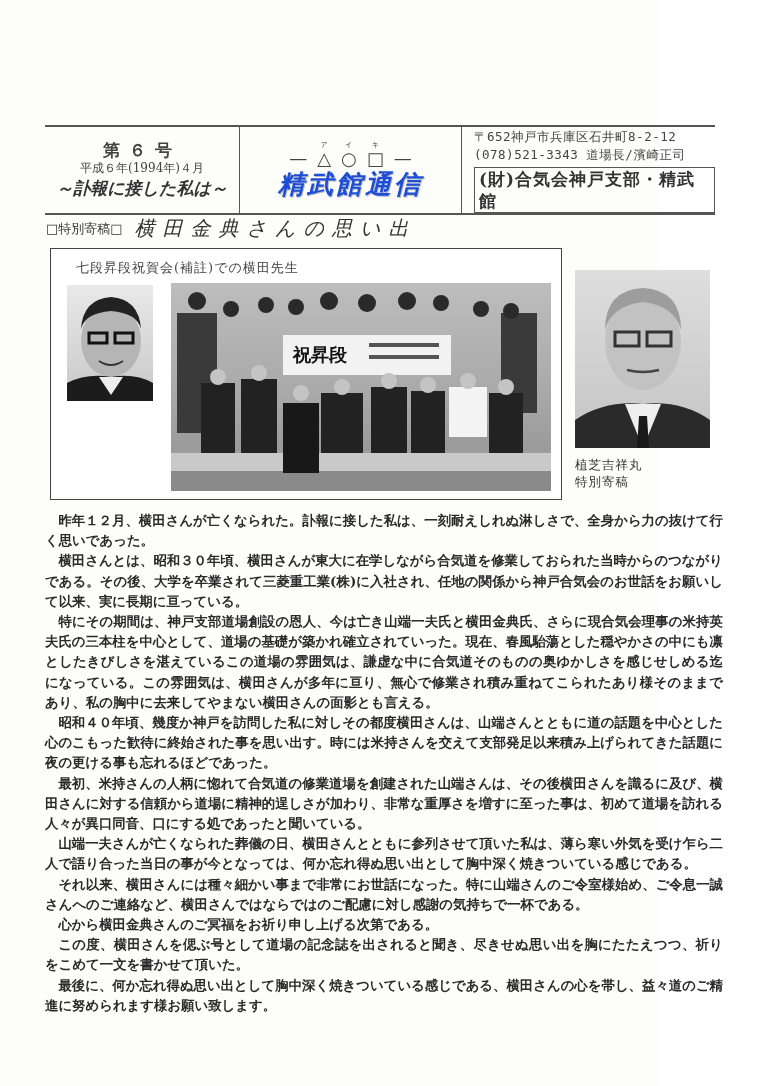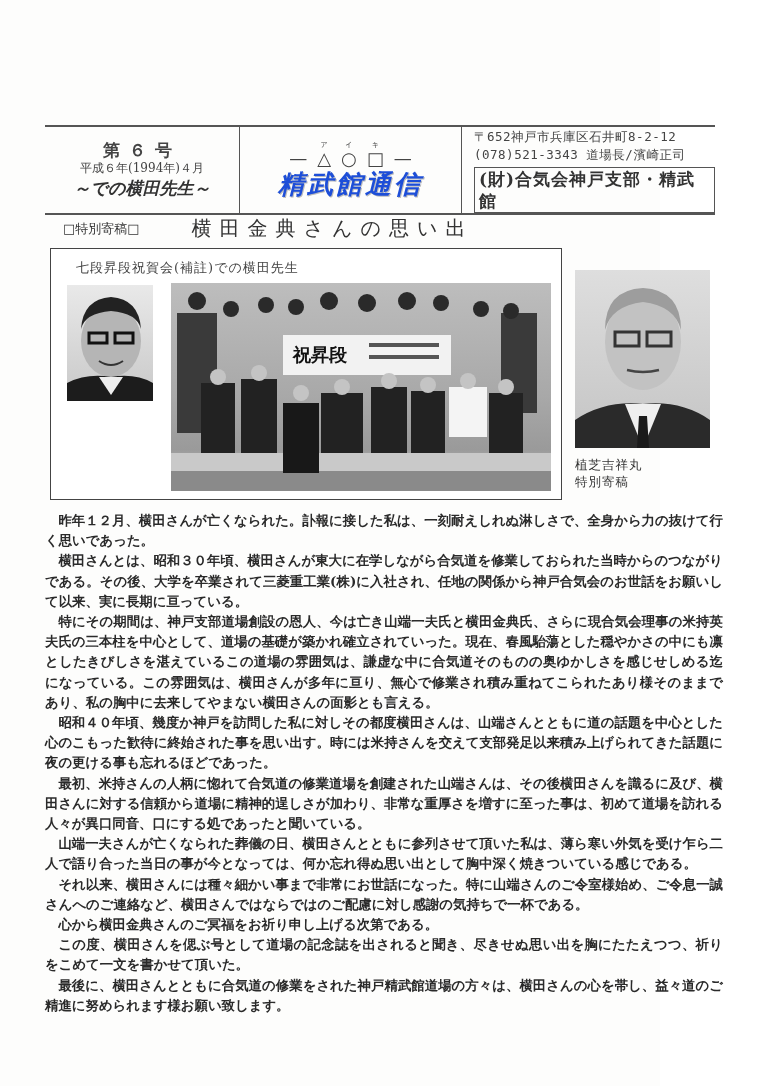--- a/index.html
+++ b/index.html
@@ -16,23 +16,23 @@
   .issue-special{font-size:17px;font-style:italic;font-weight:bold;color:#333;line-height:24px;}
   .symbols{display:flex;align-items:flex-end;gap:10px;color:#444;}
   .sym{display:flex;flex-direction:column;align-items:center;}
   .sym-ruby{font-size:7px;line-height:8px;}
   .sym-glyph{font-size:18px;line-height:20px;}
   .dash{font-size:18px;line-height:20px;}
   .title-jp{font-size:26px;font-style:italic;font-weight:bold;color:#1d4ed8;letter-spacing:3px;line-height:30px;text-shadow:1px 1px 0 #bbb;}
   .addr{font-size:12.5px;color:#444;line-height:18px;font-family:"DejaVu Sans Mono","Liberation Mono",monospace;letter-spacing:0.5px;}
   .org-box{margin-top:3px;border:1.5px solid #555;padding:0 4px;font-size:17px;font-weight:bold;color:#333;line-height:22px;letter-spacing:1px;}
   
-  .article-head{position:absolute;left:63px;top:215px;display:flex;align-items:center;gap:40px;}
+  .article-head{position:absolute;left:46px;top:215px;display:flex;align-items:center;}
   .article-tag{font-size:13px;color:#333;}
-  .article-title{font-size:20px;color:#333;letter-spacing:8px;margin-left:12px;}
+  .article-title{font-size:20px;font-style:italic;color:#333;letter-spacing:8px;margin-left:12px;}
   
   .photo-box{position:absolute;left:50px;top:248px;width:512px;height:252px;border:1.5px solid #444;box-sizing:border-box;background:#fff;}
   .photo-caption{position:absolute;left:25px;top:10px;font-size:13px;color:#444;letter-spacing:1px;}
   .portrait-small{position:absolute;left:16px;top:36px;width:86px;height:116px;background:linear-gradient(#e9e9e9,#c8c8c8);overflow:hidden;}
   .group-photo{position:absolute;left:120px;top:34px;width:380px;height:208px;background:linear-gradient(180deg,#bdbdbd 0%,#a8a8a8 55%,#9a9a9a 80%,#cfcfcf 100%);overflow:hidden;}
   
   .portrait-big{position:absolute;left:575px;top:270px;width:135px;height:178px;background:linear-gradient(#dedede,#c4c4c4);overflow:hidden;}
   .portrait-caption{position:absolute;left:575px;top:456px;width:135px;text-align:left;font-size:12.5px;line-height:17px;color:#333;letter-spacing:1px;}
   
   .body-text{position:absolute;left:45px;top:510px;width:678px;font-size:13.4px;line-height:20.2px;color:#2a2a2a;font-weight:bold;}
@@ -40,21 +40,21 @@
 </style>
 </head>
 <body>
 
 <div class="page">
 
   <div class="masthead">
     <div class="mh-cell mh-left">
       <div class="issue-no">第６号</div>
       <div class="issue-date">平成６年(1994年)４月</div>
-      <div class="issue-special">～での横田先生～</div>
+      <div class="issue-special">～訃報に接した私は～</div>
     </div>
     <div class="mh-cell mh-mid">
       <div class="symbols">
         <span class="dash">—</span>
         <span class="sym">
           <span class="sym-ruby">ア</span>
           <span class="sym-glyph">△</span>
         </span>
         <span class="sym">
           <span class="sym-ruby">イ</span>
@@ -163,16 +163,16 @@
   <div class="body-text">
     <p>昨年１２月、横田さんが亡くなられた。訃報に接した私は、一刻耐えしれぬ淋しさで、全身から力の抜けて行く思いであった。</p>
     <p>横田さんとは、昭和３０年頃、横田さんが東大に在学しながら合気道を修業しておられた当時からのつながりである。その後、大学を卒業されて三菱重工業(株)に入社され、任地の関係から神戸合気会のお世話をお願いして以来、実に長期に亘っている。</p>
     <p>特にその期間は、神戸支部道場創設の恩人、今は亡き山端一夫氏と横田金典氏、さらに現合気会理事の米持英夫氏の三本柱を中心として、道場の基礎が築かれ確立されていった。現在、春風駘蕩とした穏やかさの中にも凛としたきびしさを湛えているこの道場の雰囲気は、謙虚な中に合気道そのものの奥ゆかしさを感じせしめる迄になっている。この雰囲気は、横田さんが多年に亘り、無心で修業され積み重ねてこられたあり様そのままであり、私の胸中に去来してやまない横田さんの面影とも言える。</p>
     <p>昭和４０年頃、幾度か神戸を訪問した私に対しその都度横田さんは、山端さんとともに道の話題を中心とした心のこもった歓待に終始された事を思い出す。時には米持さんを交えて支部発足以来積み上げられてきた話題に夜の更ける事も忘れるほどであった。</p>
     <p>最初、米持さんの人柄に惚れて合気道の修業道場を創建された山端さんは、その後横田さんを識るに及び、横田さんに対する信頼から道場に精神的逞しさが加わり、非常な重厚さを増すに至った事は、初めて道場を訪れる人々が異口同音、口にする処であったと聞いている。</p>
     <p>山端一夫さんが亡くなられた葬儀の日、横田さんとともに参列させて頂いた私は、薄ら寒い外気を受け乍ら二人で語り合った当日の事が今となっては、何か忘れ得ぬ思い出として胸中深く焼きついている感じである。</p>
     <p>それ以来、横田さんには種々細かい事まで非常にお世話になった。特に山端さんのご令室様始め、ご令息一誠さんへのご連絡など、横田さんではならではのご配慮に対し感謝の気持ちで一杯である。</p>
     <p>心から横田金典さんのご冥福をお祈り申し上げる次第である。</p>
     <p>この度、横田さんを偲ぶ号として道場の記念誌を出されると聞き、尽きせぬ思い出を胸にたたえつつ、祈りをこめて一文を書かせて頂いた。</p>
-    <p>最後に、横田さんとともに合気道の修業をされた神戸精武館道場の方々は、横田さんの心を帯し、益々道のご精進に努められます様お願い致します。</p>
+    <p>最後に、何か忘れ得ぬ思い出として胸中深く焼きついている感じである、横田さんの心を帯し、益々道のご精進に努められます様お願い致します。</p>
   </div>
 
 </div>
 
 </body></html>

